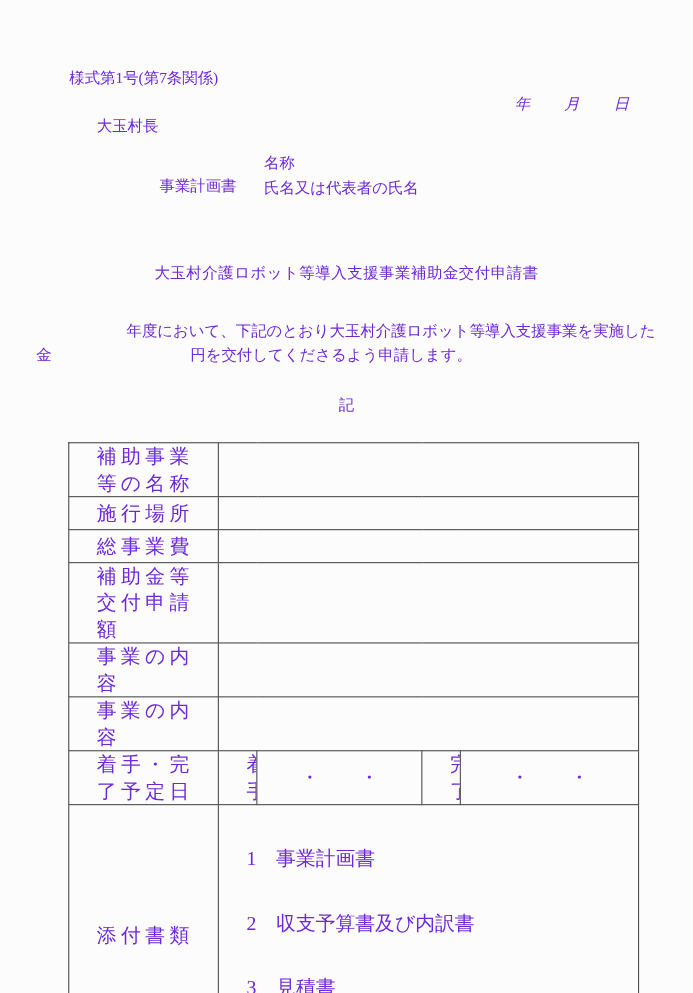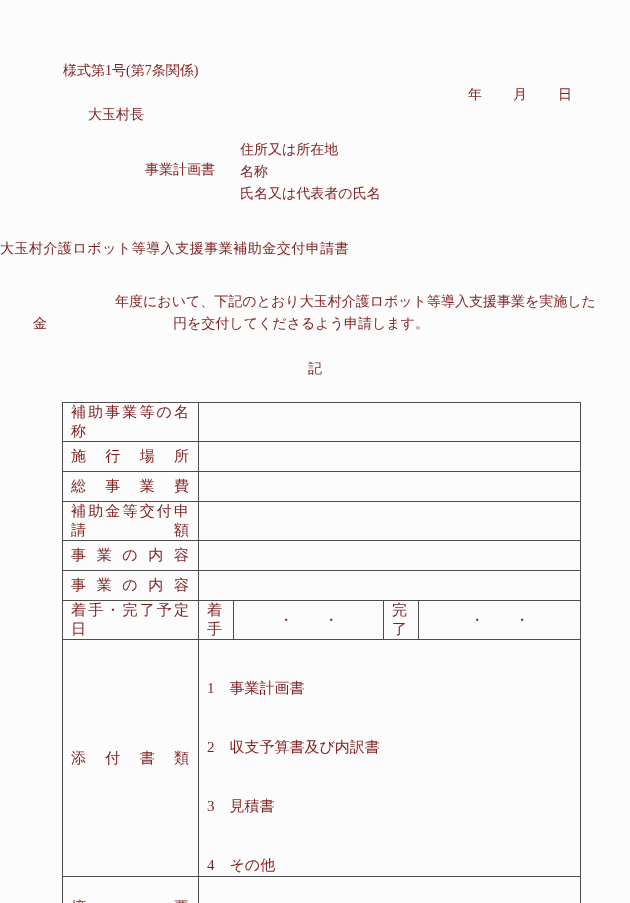--- a/index.html
+++ b/index.html
@@ -1,50 +1,50 @@
 <!DOCTYPE html>
 <html lang="ja"><head>
 <meta charset="utf-8">
 <style>
   html,body { margin:0; padding:0; background:#ffffff; }
   .page {
     position:relative;
     width:630px; height:903px;
     background:#fcfcfc;
-    color:#7f1d1d;
+    color:#6d28d9;
     font-family:"Liberation Serif","DejaVu Serif",serif;
     font-size:14px;
     overflow:hidden;
   }
   .abs { position:absolute; }
   #form-number { left:63px; top:62px; }
-  #date-line   { right:57px; top:86px; white-space:pre; letter-spacing:1px; }
+  #date-line   { right:57px; top:86px; white-space:pre; letter-spacing:1px;font-style:italic; }
   #addressee   { left:88px;  top:106px; }
 
   #applicant-block { left:145px; top:139px; }
   #applicant-label { position:absolute; left:0; top:22px; white-space:nowrap; }
   #applicant-lines { margin-left:95px; line-height:22px; white-space:nowrap; }
 
-  #doc-title { left:0; top:240px; width:630px; letter-spacing:0.5px; }
+  #doc-title { left:0; top:240px; width:630px; text-align:center; letter-spacing:0.5px; }
 
   #body-paragraph { left:33px; top:279px; width:566px; line-height:22px; }
   #body-paragraph .line { white-space:pre; }
   #body-paragraph .indent { text-indent:82px;margin-top:12px; }
 
   #note-marker { left:0; top:360px; width:630px; text-align:center; }
 
   #application-table {
     left:62px; top:402px;
     border-collapse:collapse; table-layout:fixed;
     width:518px;
   }
   #application-table td {
     border:1px solid #4d4d4d;
-    font-size:15px;
-    padding:0 8px;
+    font-size:18px;
+    padding:0 25px;
     overflow:hidden;
     font-family:Liberation Serif, serif;
   }
   td.lbl {
     text-align:justify;
     text-align-last:justify;
     letter-spacing:1px;
   }
   tr.std   { height:30px; }
   tr.sched { height:31px; }
@@ -62,21 +62,20 @@
 
   <div class="abs" id="form-number">様式第1号(第7条関係)</div>
 
   <div class="abs" id="date-line">年　　月　　日</div>
 
   <div class="abs" id="addressee">大玉村長</div>
 
   <div class="abs" id="applicant-block">
     <div id="applicant-label">事業計画書</div>
     <div id="applicant-lines">
-      <div>住所又は所在地</div>
       <div>名称</div>
       <div>氏名又は代表者の氏名</div>
     </div>
   </div>
 
   <div class="abs" id="doc-title">大玉村介護ロボット等導入支援事業補助金交付申請書</div>
 
   <div class="abs" id="body-paragraph">
     <div class="line indent">年度において、下記のとおり大玉村介護ロボット等導入支援事業を実施した</div>
     <div class="line">金　　　　　　　　　円を交付してくださるよう申請します。</div>

